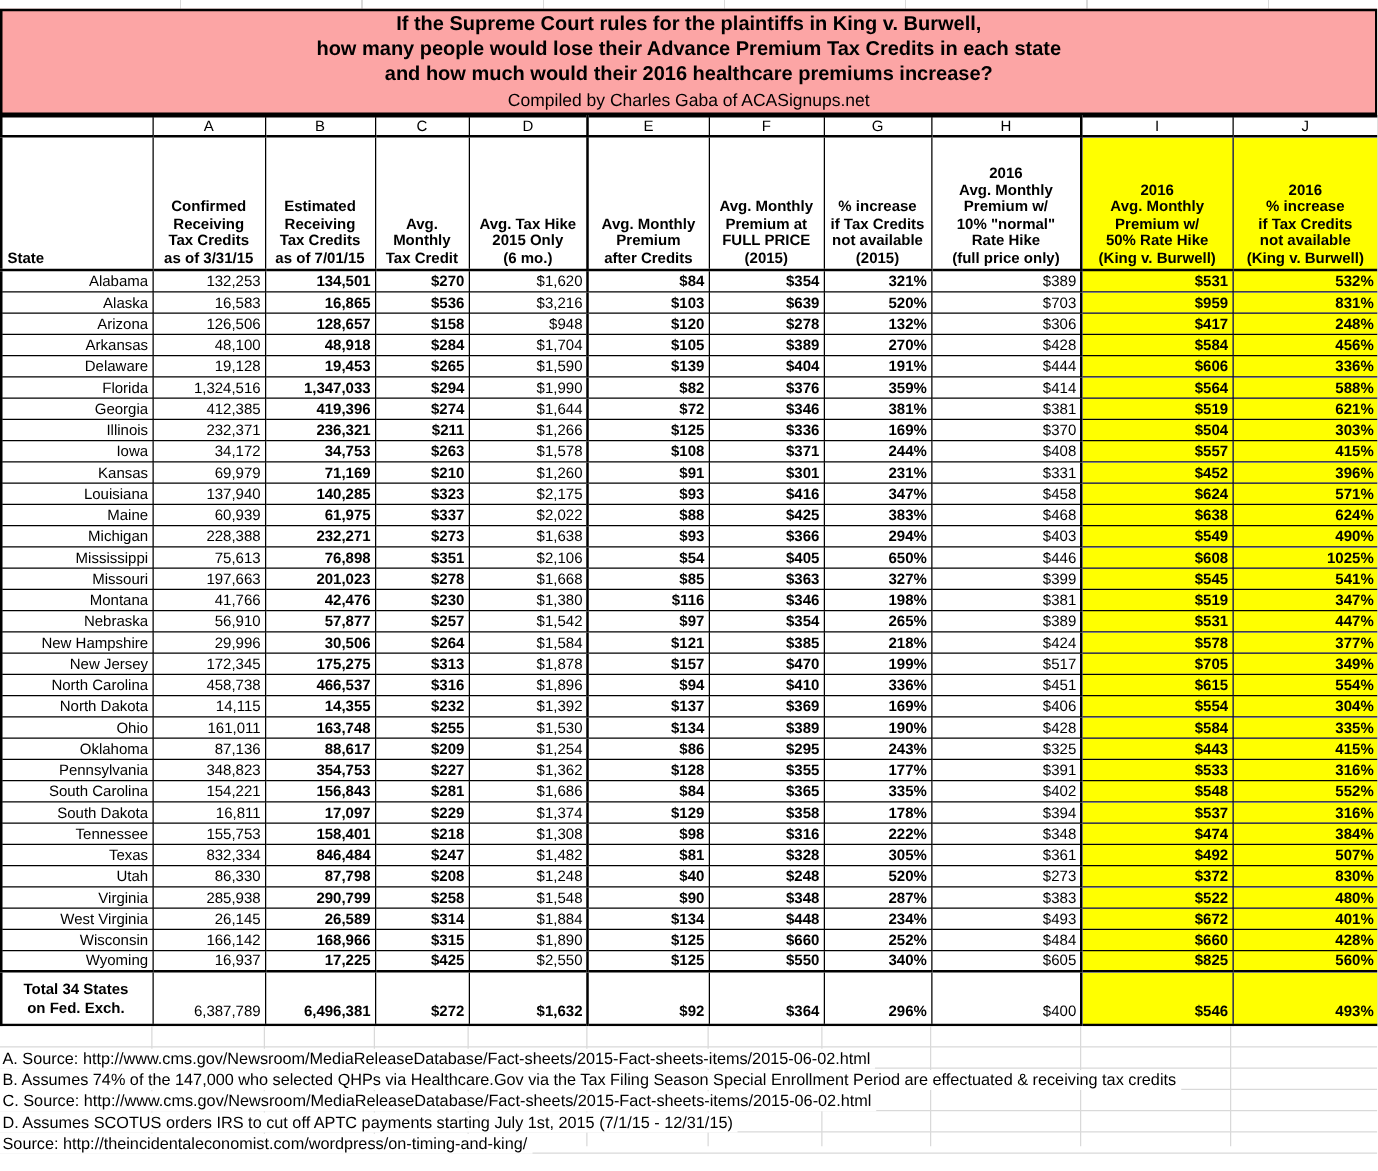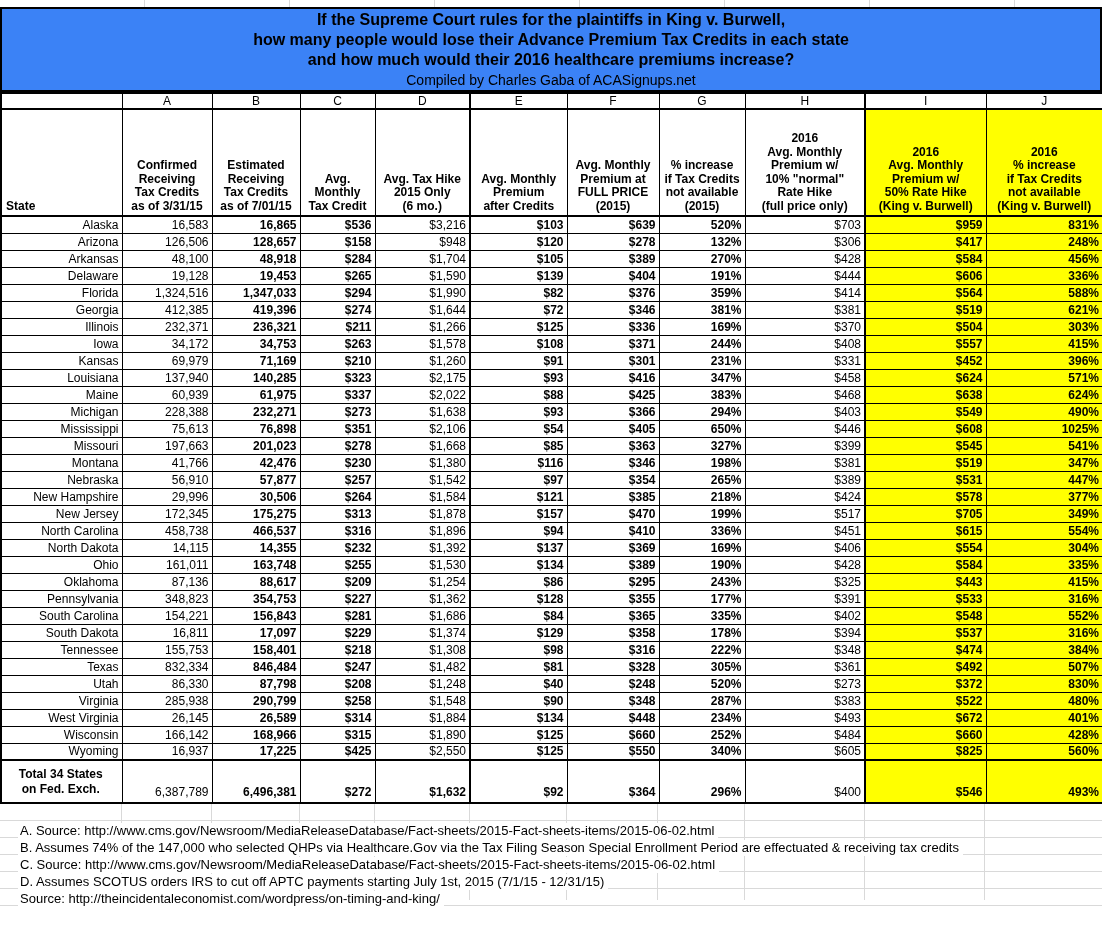--- a/index.html
+++ b/index.html
@@ -5,21 +5,21 @@
   * { box-sizing: border-box; margin: 0; padding: 0; }
   html,body { background:#fff; }
   body { font-family: "Liberation Sans", sans-serif; color:#000; }
   #sheet { width:1102px; height:937px; position:relative; background:#fff; overflow:hidden; }
 
   .topstrip { height:7px; width:1102px;
     background-image: repeating-linear-gradient(to right, transparent 0 144px, #d9d9d9 144px 145px);
   }
 
   .title-box { width:1102px; height:85px; border:2px solid #000; text-align:center;
-    display:flex; flex-direction:column; justify-content:center; background:#3b82f6; }
+    display:flex; flex-direction:column; justify-content:center; background:#fca5a5; }
   .title-line { font-weight:bold; font-size:16px; line-height:20px; }
   .subtitle { font-size:14px; line-height:20px; }
 
   table { border-collapse:collapse; table-layout:fixed; width:1102px; border:2px solid #000; background:#fff; }
   td, th { border:1px solid #000; font-size:12px; overflow:hidden; white-space:nowrap; }
 
   tr.letters td { height:16px; text-align:center; font-weight:normal; border-bottom:2px solid #000; padding:0; }
 
   tr.header th { height:107px; vertical-align:bottom; text-align:center; white-space:pre-line;
     font-weight:bold; font-size:12px; line-height:13.5px; padding:2px 1px 2px 1px; border-bottom:2px solid #000;margin-left:18px; }
@@ -33,21 +33,21 @@
   .tR { border-right:2px solid #000; }
 
   tr.total td { border-top:2px solid #000; height:43px; vertical-align:bottom; padding-bottom:3px; }
   tr.total td.c-state { font-weight:bold; white-space:pre-line; text-align:center; line-height:15px;
     vertical-align:middle; padding-bottom:0;margin-top:20px; }
 
   #footer { position:relative; width:1102px; height:96px; background:#fff; }
   .grid-v { position:absolute; top:0; bottom:0; width:1px; background:#d9d9d9; }
   .f-row { height:17px; border-bottom:1px solid #d9d9d9; position:relative; }
   .f-row span { position:relative; z-index:1; background:#fff; font-size:13px; line-height:16px;
-    display:inline-block; padding:0 4px 0 2px; white-space:nowrap;margin-left:18px; }
+    display:inline-block; padding:0 4px 0 2px; white-space:nowrap; }
 </style>
 </head>
 <body>
 
 <div id="sheet">
 
   <div class="topstrip"></div>
 
   <div class="title-box">
     <div class="title-line">If the Supreme Court rules for the plaintiffs in King v. Burwell,</div>
@@ -124,20 +124,33 @@
 (King v. Burwell)</th>
         <th class="c-j hl">2016
 % increase
 if Tax Credits
 not available
 (King v. Burwell)</th>
       </tr>
     </thead>
     <tbody id="data-rows">
         <tr>
+          <td class="c-state">Alabama</td>
+          <td class="c-a">132,253</td>
+          <td class="c-b b">134,501</td>
+          <td class="c-c b">$270</td>
+          <td class="c-d tR">$1,620</td>
+          <td class="c-e b">$84</td>
+          <td class="c-f b">$354</td>
+          <td class="c-g b">321%</td>
+          <td class="c-h tR">$389</td>
+          <td class="c-i hl b">$531</td>
+          <td class="c-j hl b">532%</td>
+        </tr>
+        <tr>
           <td class="c-state">Alaska</td>
           <td class="c-a">16,583</td>
           <td class="c-b b">16,865</td>
           <td class="c-c b">$536</td>
           <td class="c-d tR">$3,216</td>
           <td class="c-e b">$103</td>
           <td class="c-f b">$639</td>
           <td class="c-g b">520%</td>
           <td class="c-h tR">$703</td>
           <td class="c-i hl b">$959</td>

